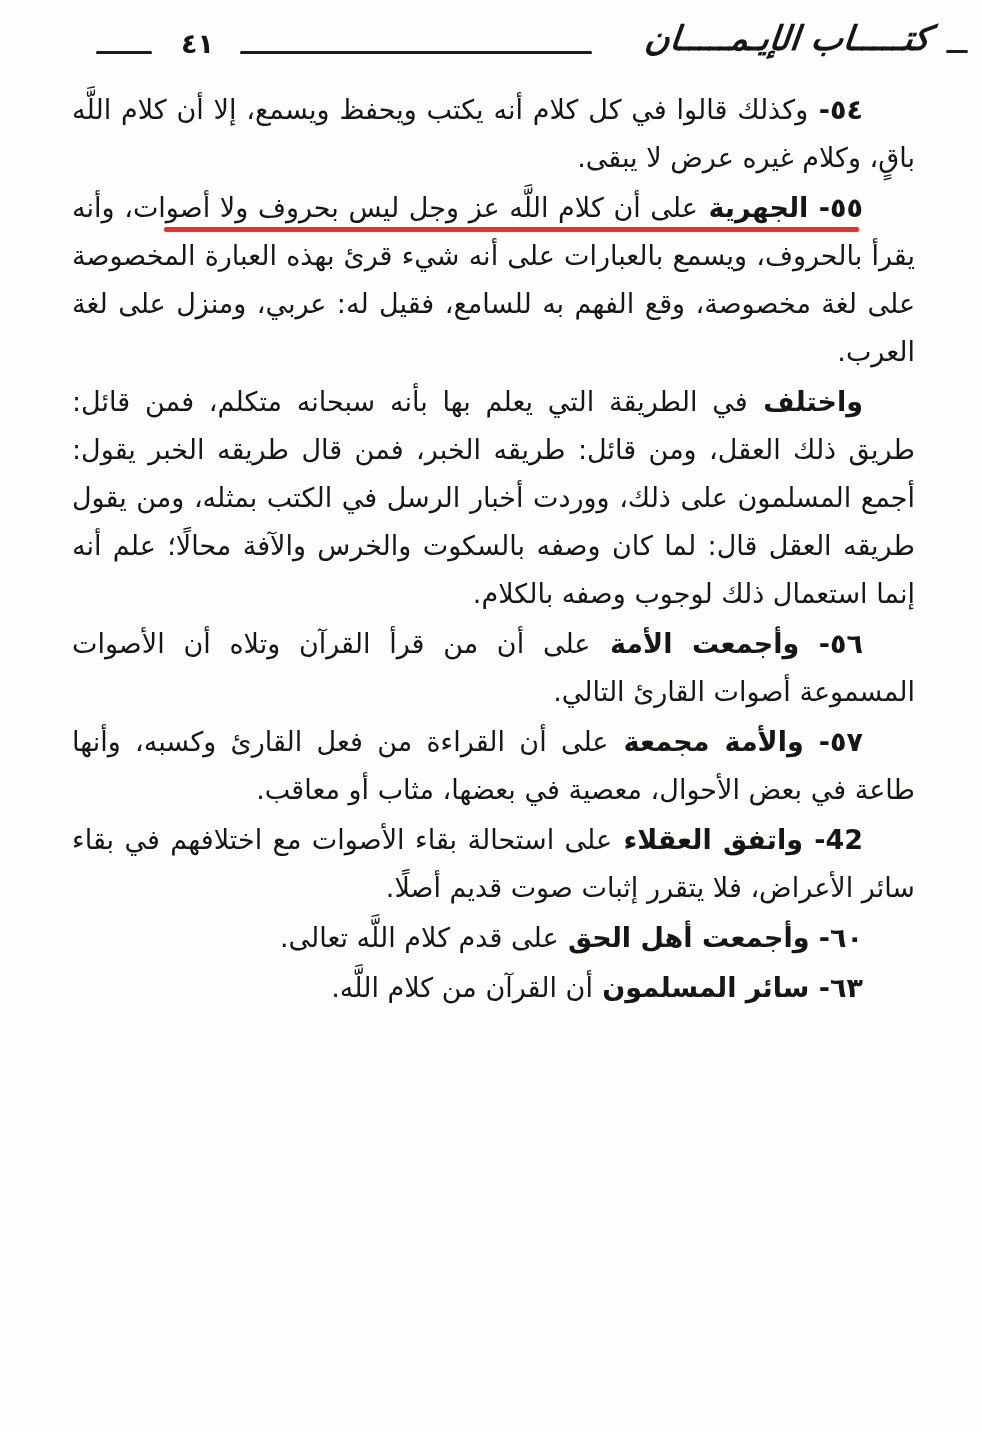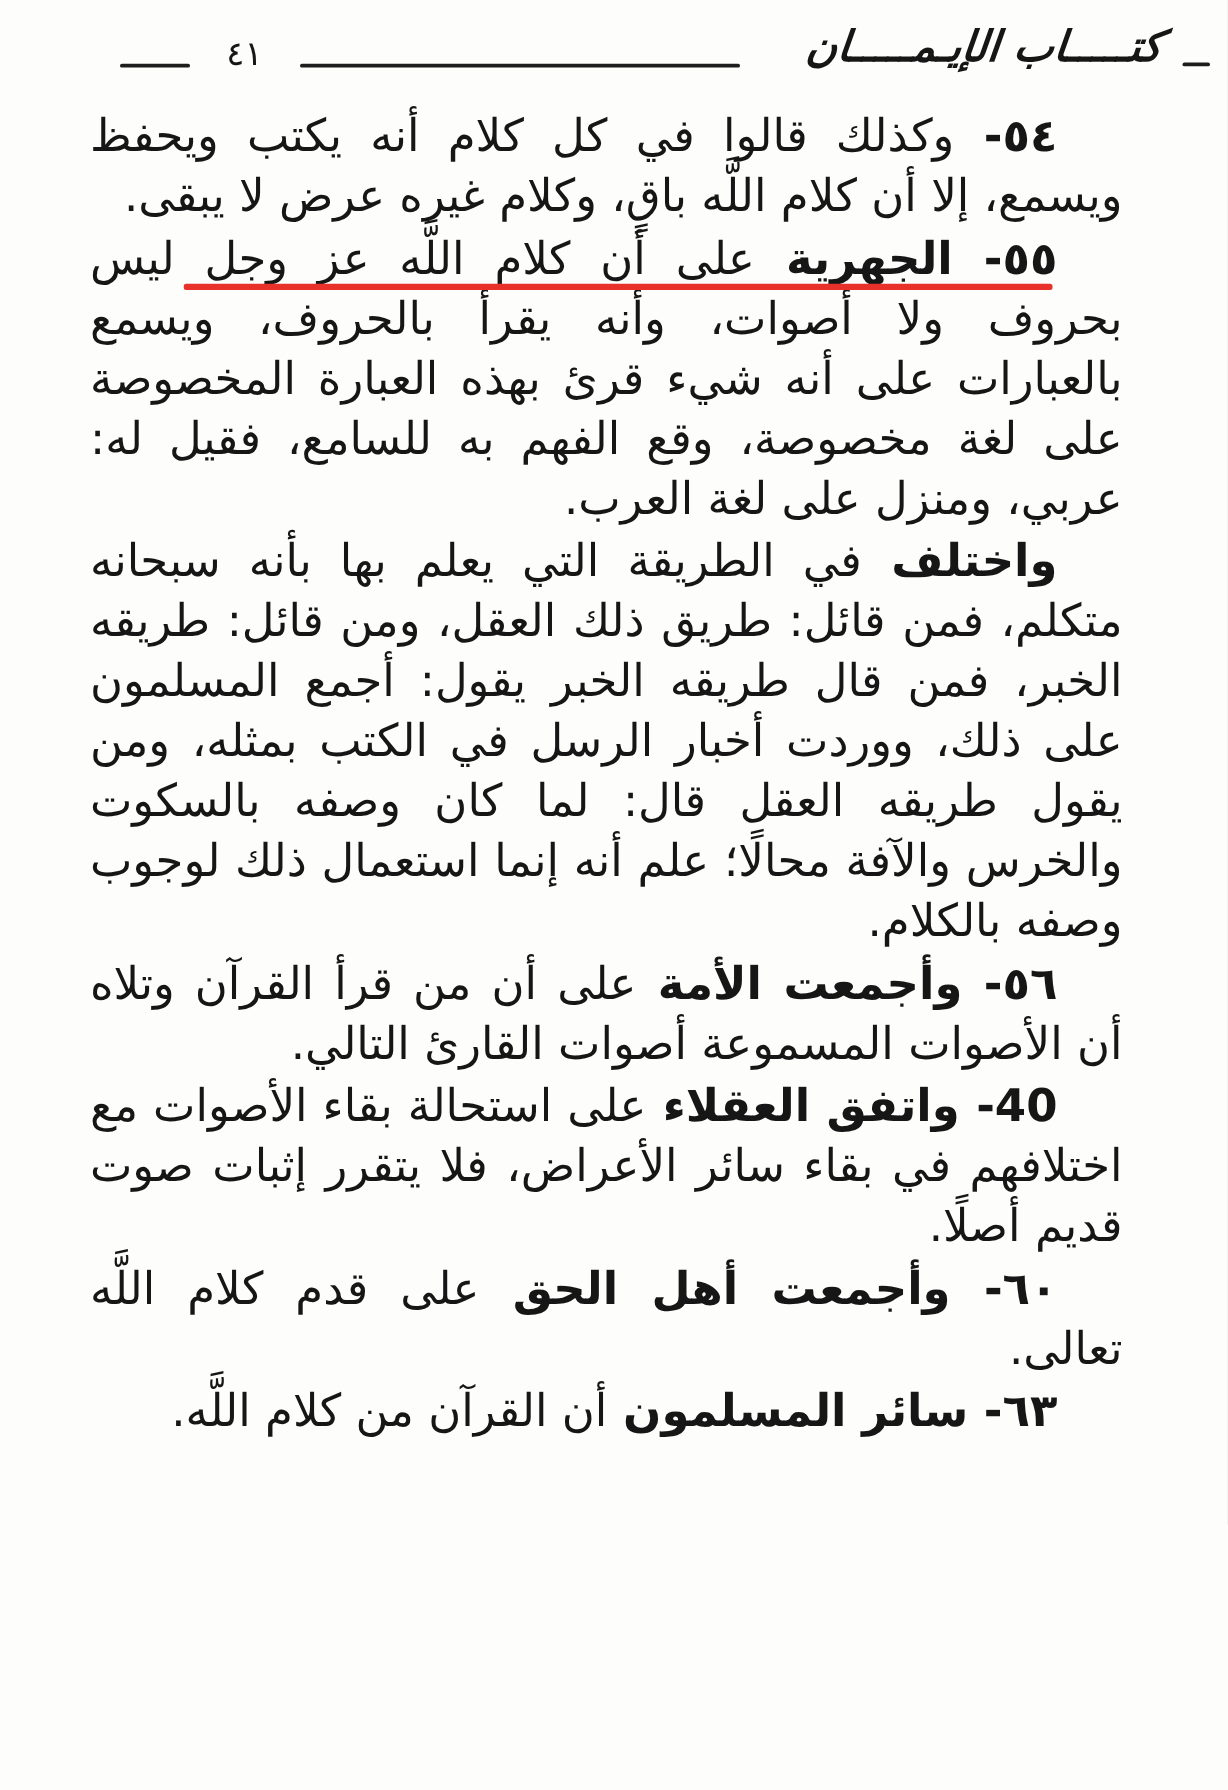--- a/index.html
+++ b/index.html
@@ -20,26 +20,26 @@
   .rule-middle{left:240px;top:51px;width:352px;}
   .rule-far-left{left:96px;top:51px;width:56px;}
   .book-title{
     position:absolute;right:52px;top:18px;
     font-size:34px;font-weight:700;font-style:italic;
     letter-spacing:1px;white-space:nowrap;
     transform:skewX(-6deg);
   }
   .page-num{
     position:absolute;left:181px;top:28px;
-    font-size:27px;font-weight:400;
+    font-size:27px;font-weight:700;
   }
   
   .body-text{
-    position:absolute;top:86px;right:84px;left:72px;
-    font-size:36px;line-height:48px;
+    position:absolute;top:86px;right:67px;left:72px;
+    font-size:27px;line-height:48px;
     text-align:justify;
   }
   .para{
     margin:0 0 2px 0;
     text-indent:52px;
     position:relative;
   }
   .num,.lead{font-weight:700;}
   .red-underline{
     position:absolute;
@@ -59,18 +59,19 @@
     <span class="hrule rule-middle"></span>
     <span class="page-num">٤١</span>
     <span class="hrule rule-far-left"></span>
   </header>
 
   <main class="body-text" id="paragraphs">
       <p class="para"><span class="num">٥٤- </span><span class="rest">وكذلك قالوا في كل كلام أنه يكتب ويحفظ ويسمع، إلا أن كلام اللَّه باقٍ، وكلام غيره عرض لا يبقى.</span></p>
       <p class="para"><span class="num">٥٥- </span><span class="lead">الجهرية </span><span class="rest">على أن كلام اللَّه عز وجل ليس بحروف ولا أصوات، وأنه يقرأ بالحروف، ويسمع بالعبارات على أنه شيء قرئ بهذه العبارة المخصوصة على لغة مخصوصة، وقع الفهم به للسامع، فقيل له: عربي، ومنزل على لغة العرب.</span><span class="red-underline" style="background: rgb(232, 49, 42);"></span></p>
       <p class="para"><span class="lead">واختلف </span><span class="rest">في الطريقة التي يعلم بها بأنه سبحانه متكلم، فمن قائل: طريق ذلك العقل، ومن قائل: طريقه الخبر، فمن قال طريقه الخبر يقول: أجمع المسلمون على ذلك، ووردت أخبار الرسل في الكتب بمثله، ومن يقول طريقه العقل قال: لما كان وصفه بالسكوت والخرس والآفة محالًا؛ علم أنه إنما استعمال ذلك لوجوب وصفه بالكلام.</span></p>
       <p class="para"><span class="num">٥٦- </span><span class="lead">وأجمعت الأمة </span><span class="rest">على أن من قرأ القرآن وتلاه أن الأصوات المسموعة أصوات القارئ التالي.</span></p>
-      <p class="para"><span class="num">40- </span><span class="lead">واتفق العقلاء </span><span class="rest">على استحالة بقاء الأصوات مع اختلافهم في بقاء سائر الأعراض، فلا يتقرر إثبات صوت قديم أصلًا.</span></p>
+      <p class="para"><span class="num">٥٧- </span><span class="lead">والأمة مجمعة </span><span class="rest">على أن القراءة من فعل القارئ وكسبه، وأنها طاعة في بعض الأحوال، معصية في بعضها، مثاب أو معاقب.</span></p>
+      <p class="para"><span class="num">42- </span><span class="lead">واتفق العقلاء </span><span class="rest">على استحالة بقاء الأصوات مع اختلافهم في بقاء سائر الأعراض، فلا يتقرر إثبات صوت قديم أصلًا.</span></p>
       <p class="para"><span class="num">٦٠- </span><span class="lead">وأجمعت أهل الحق </span><span class="rest">على قدم كلام اللَّه تعالى.</span></p>
       <p class="para"><span class="num">٦٣- </span><span class="lead">سائر المسلمون </span><span class="rest">أن القرآن من كلام اللَّه.</span></p>
     </main>
 
 </div>
 
 </body></html>

